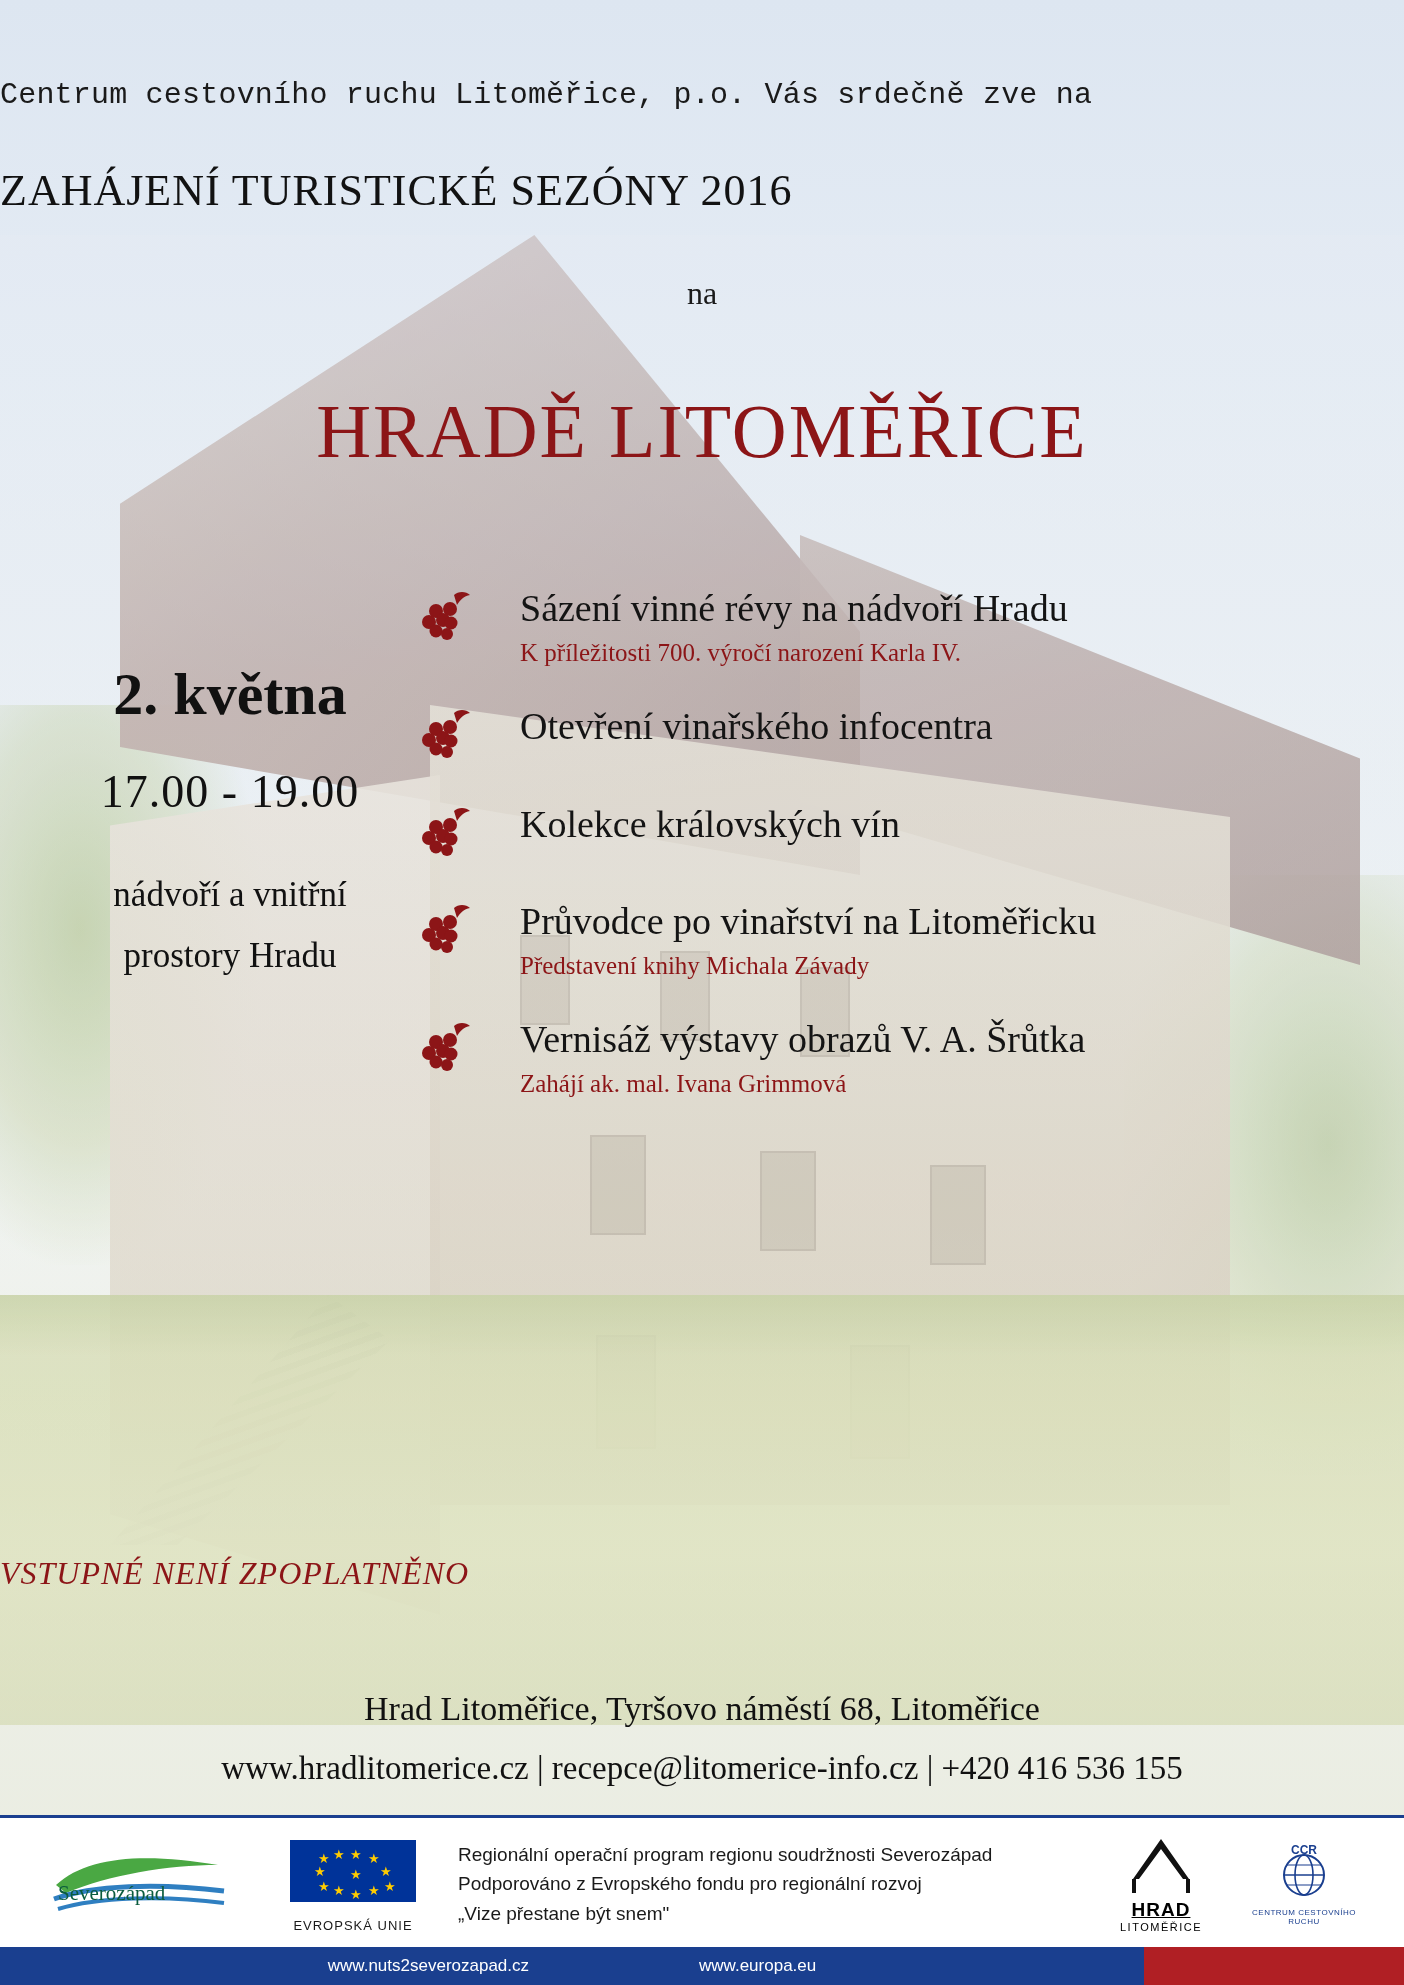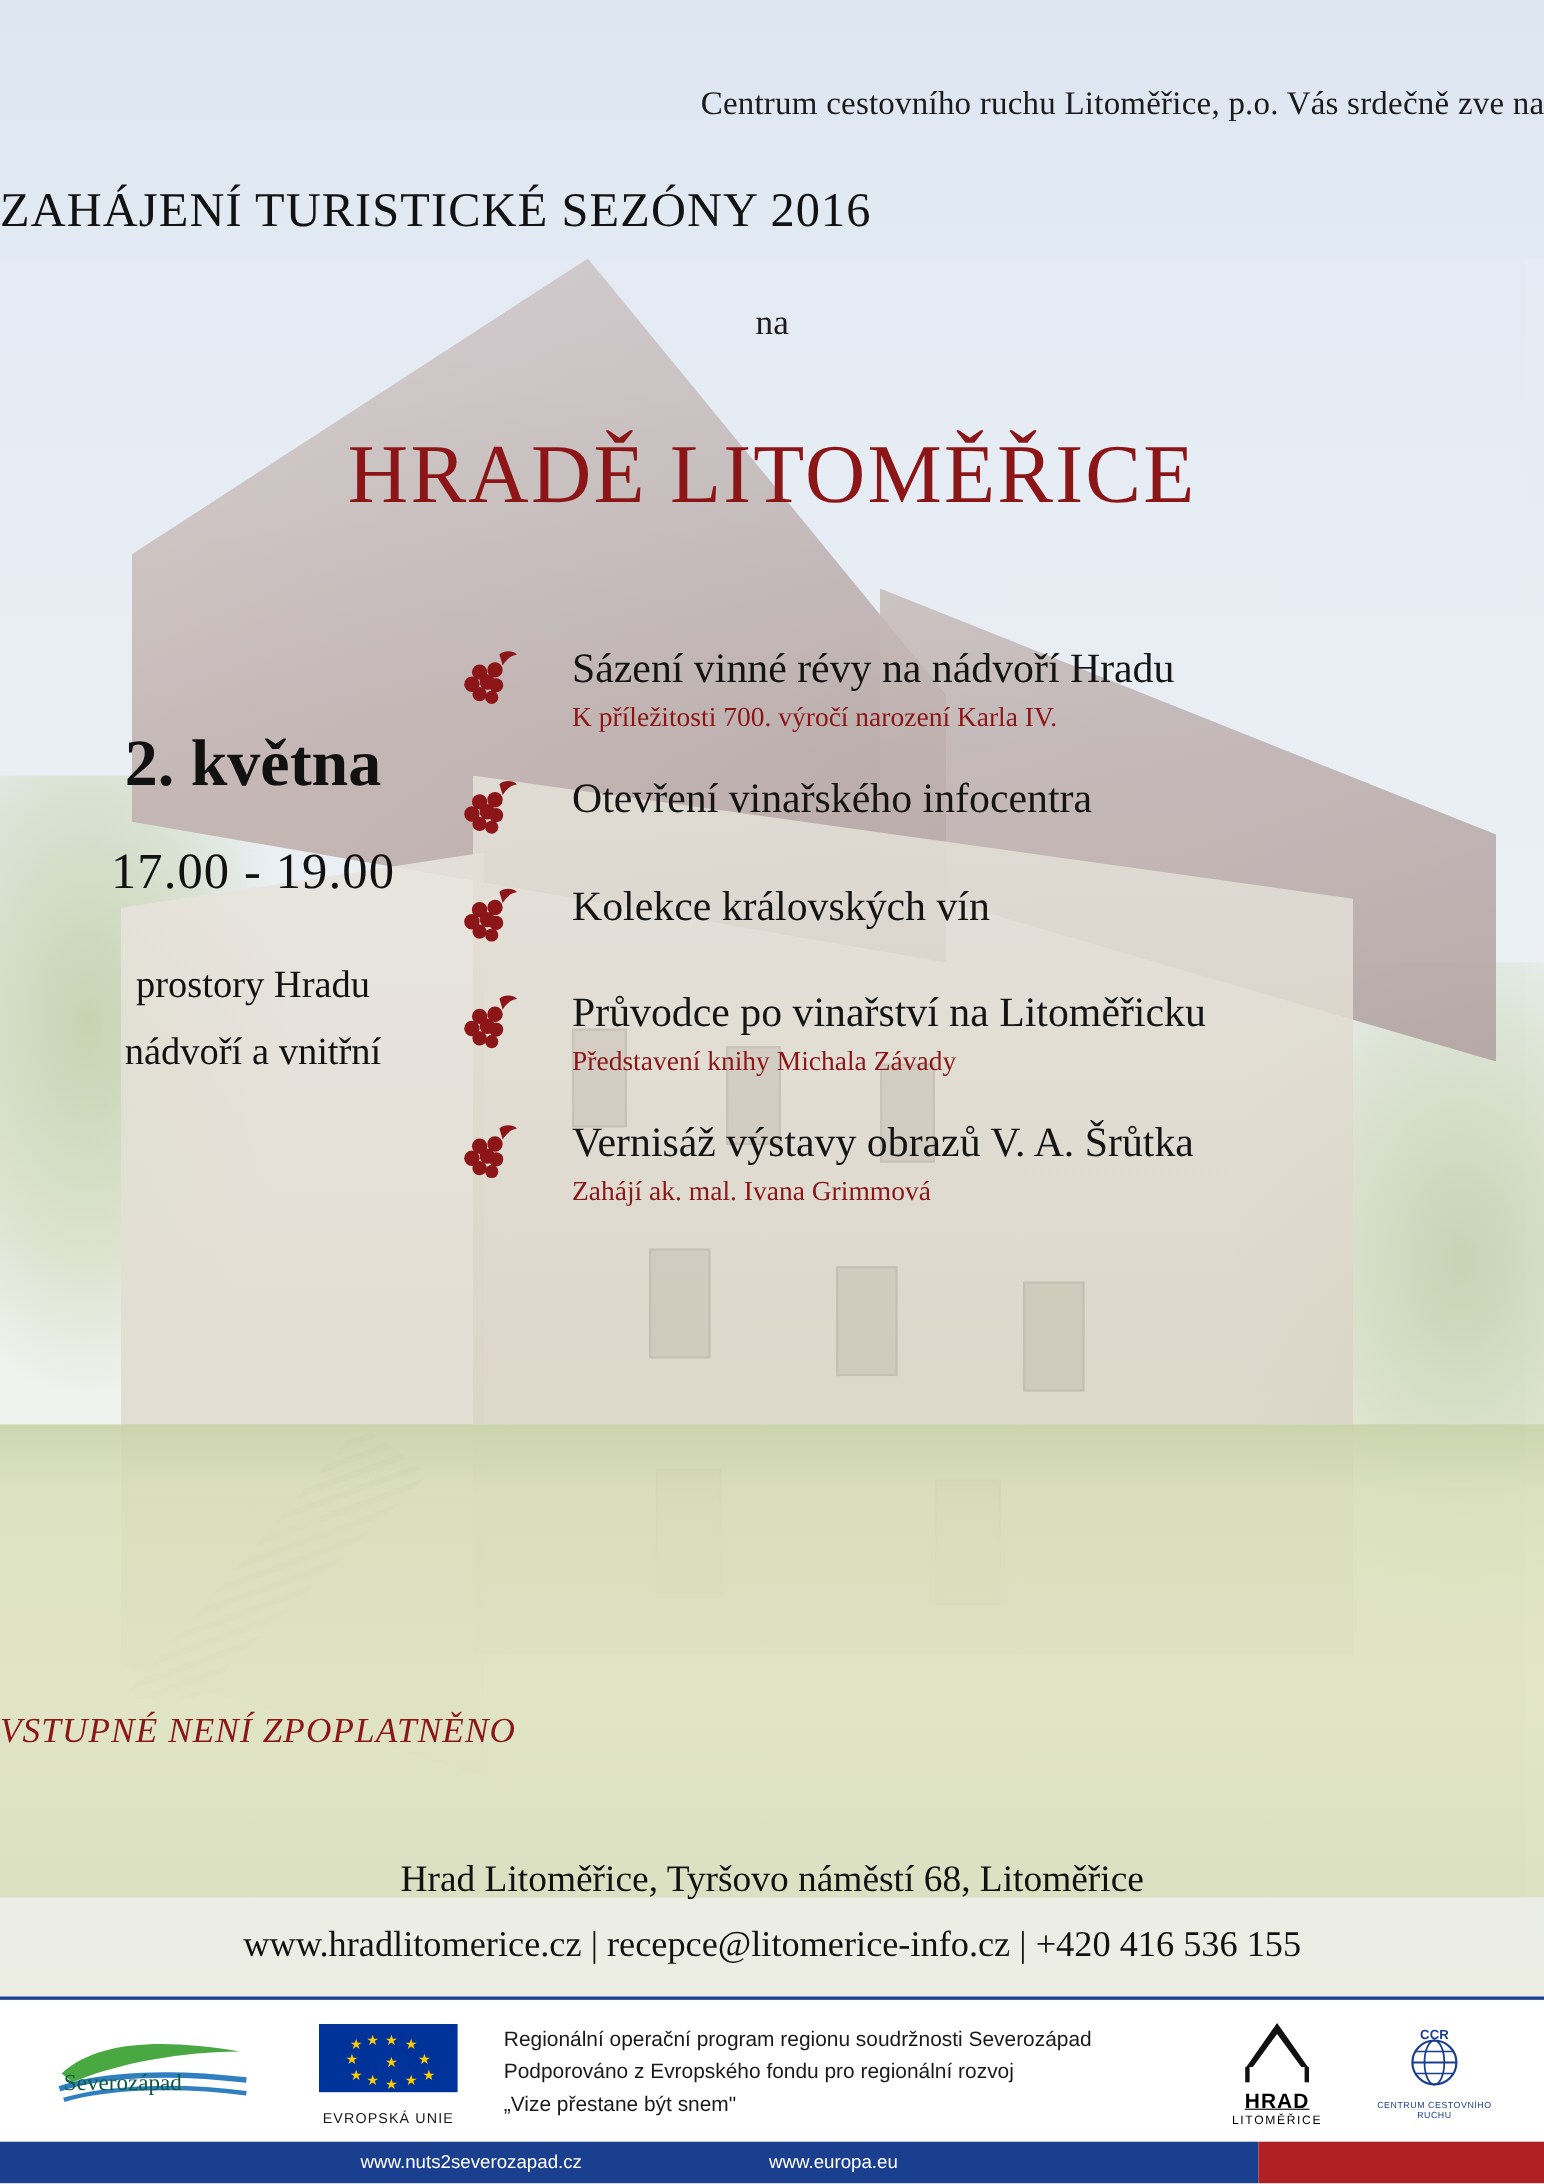--- a/index.html
+++ b/index.html
@@ -104,24 +104,25 @@
   .photo-haze {
     position: absolute; left:0; top:0; width: 100%; height: 100%;
     background: linear-gradient(180deg, rgba(233,238,245,0.55) 0%, rgba(240,242,243,0.35) 30%, rgba(244,244,238,0.3) 65%, rgba(236,239,226,0.45) 100%);
   }
 
   
   .layer { position: absolute; left: 0; top: 0; width: 1404px; height: 1985px; }
 
   .invite {
     position: absolute; top: 78px; left: 0; width: 100%;
-    text-align: right;
+    text-align: left;
     font-size: 30px;
     color: #1a1a1a;
     letter-spacing: 0.2px;
+    font-family: Liberation Mono, monospace;
   }
   .title-main {
     position: absolute; top: 165px; left: 0; width: 100%;
     text-align: left;
     font-size: 44px;
     color: #121212;
     letter-spacing: 1px;
     font-weight: 400;
   }
   .na {
@@ -356,22 +357,22 @@
     <div class="title-main">ZAHÁJENÍ TURISTICKÉ SEZÓNY 2016</div>
 
     <div class="na">na</div>
 
     <div class="title-place">HRADĚ LITOMĚŘICE</div>
 
     <div class="left-col">
       <div class="date">2. května</div>
       <div class="time">17.00 - 19.00</div>
       <div class="venue">
+        <div>nádvoří a vnitřní</div>
         <div>prostory Hradu</div>
-        <div>nádvoří a vnitřní</div>
       </div>
     </div>
 
     <div class="list">
 
       <div class="list-item">
         <span class="grape">
           <svg viewBox="0 0 56 56" width="56" height="56" aria-hidden="true">
             <path d="M34 6 C38 2, 46 2, 50 6 C44 7, 40 11, 37 16 Z" fill="#8c1517"></path>
             <circle cx="30" cy="20" r="7" fill="#8c1517"></circle>

